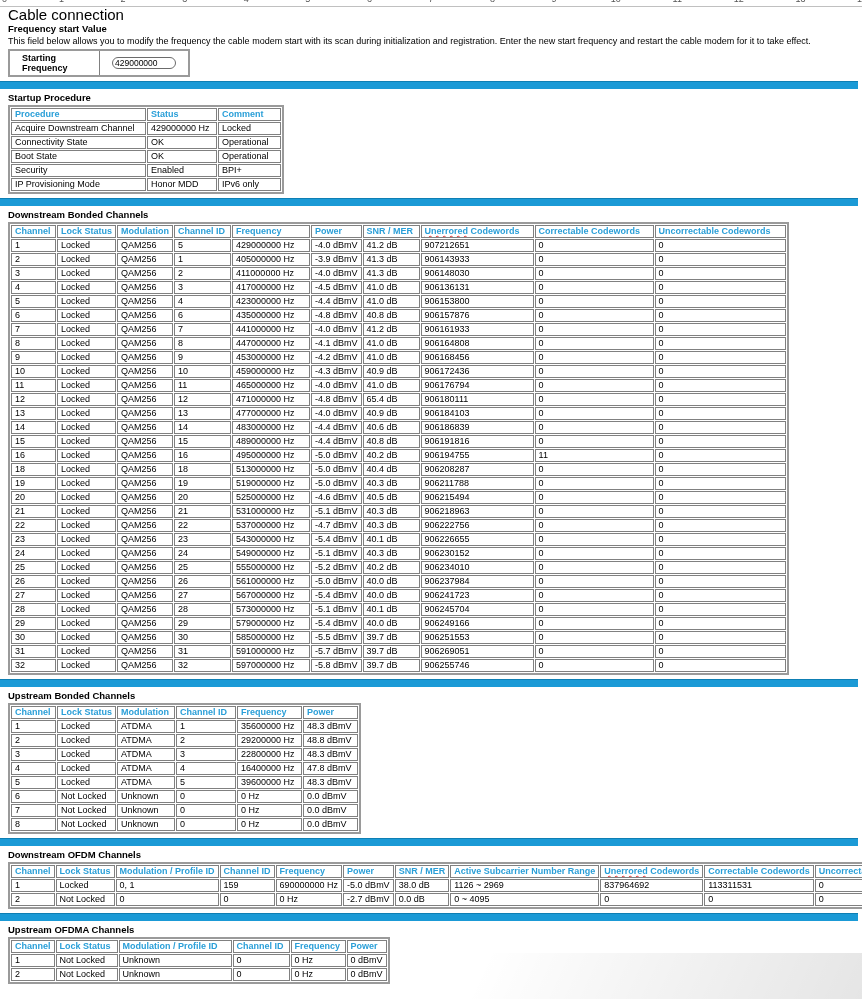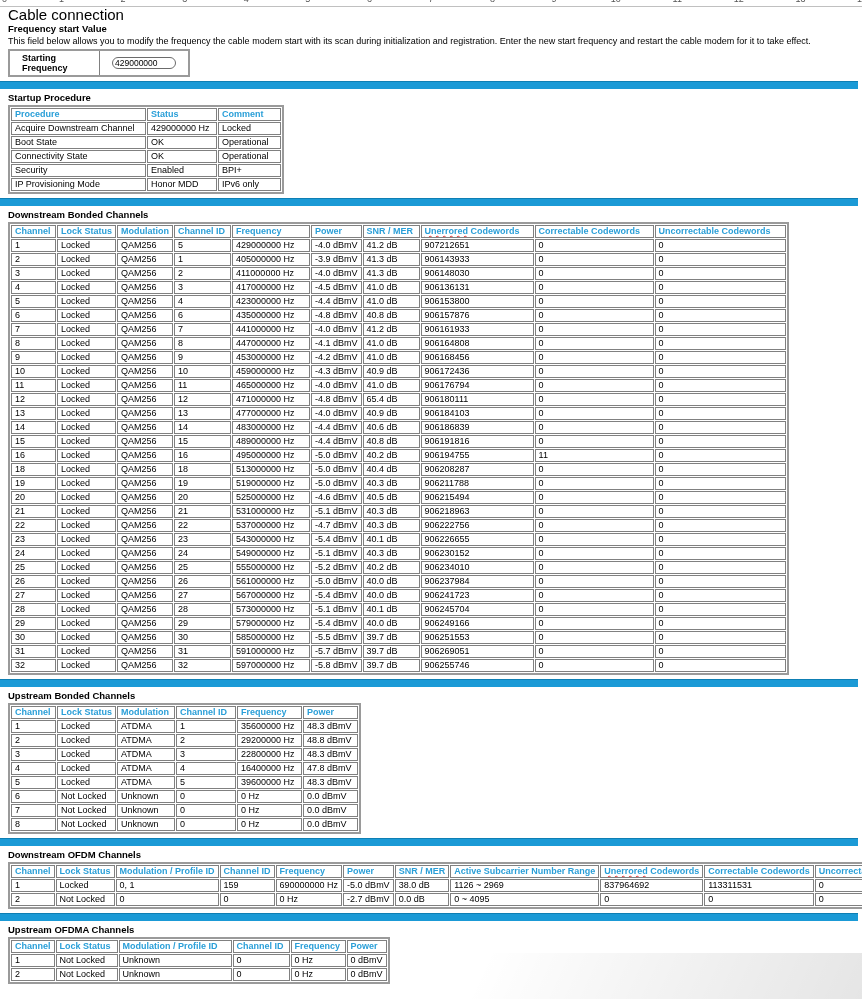--- a/index.html
+++ b/index.html
@@ -114,26 +114,26 @@
           <th>Comment</th>
         </tr>
       </thead>
       <tbody>
         <tr>
           <td>Acquire Downstream Channel</td>
           <td>429000000 Hz</td>
           <td>Locked</td>
         </tr>
         <tr>
-          <td>Boot State</td>
+          <td>Connectivity State</td>
           <td>OK</td>
           <td>Operational</td>
         </tr>
         <tr>
-          <td>Connectivity State</td>
+          <td>Boot State</td>
           <td>OK</td>
           <td>Operational</td>
         </tr>
         <tr>
           <td>Security</td>
           <td>Enabled</td>
           <td>BPI+</td>
         </tr>
         <tr>
           <td>IP Provisioning Mode</td>

